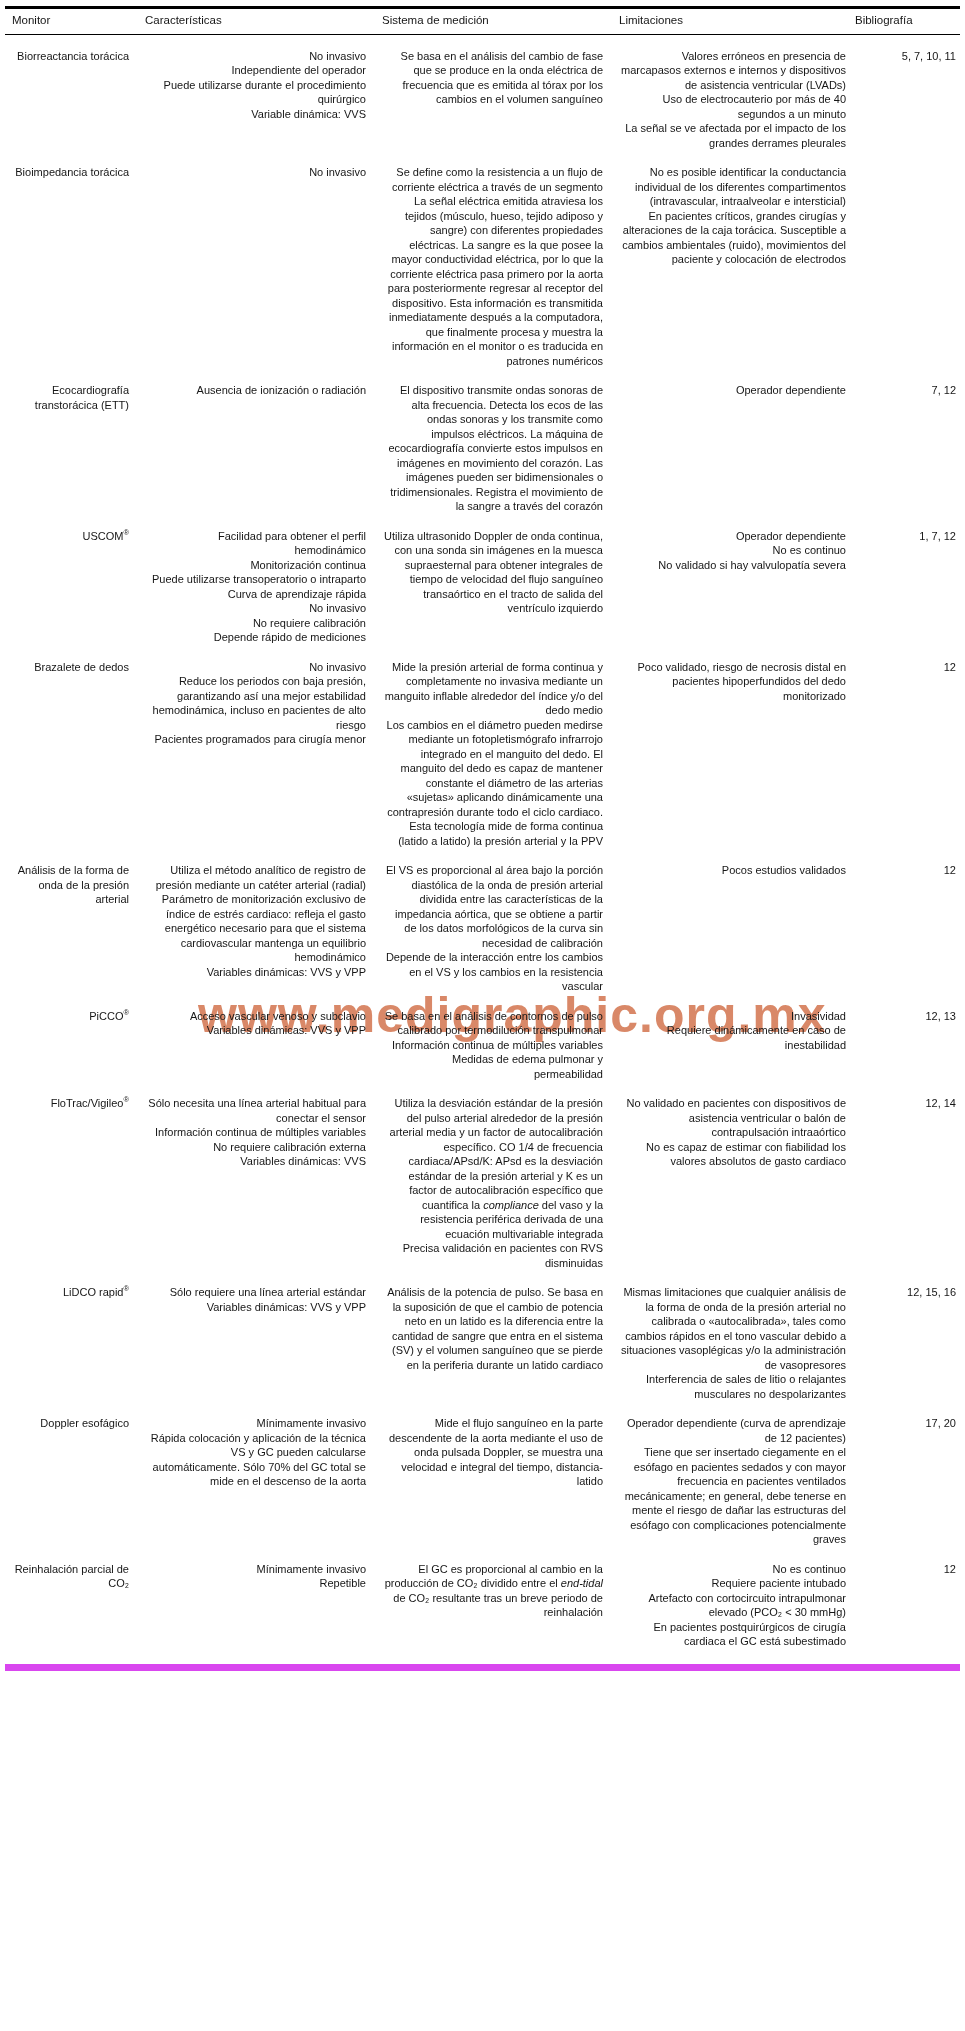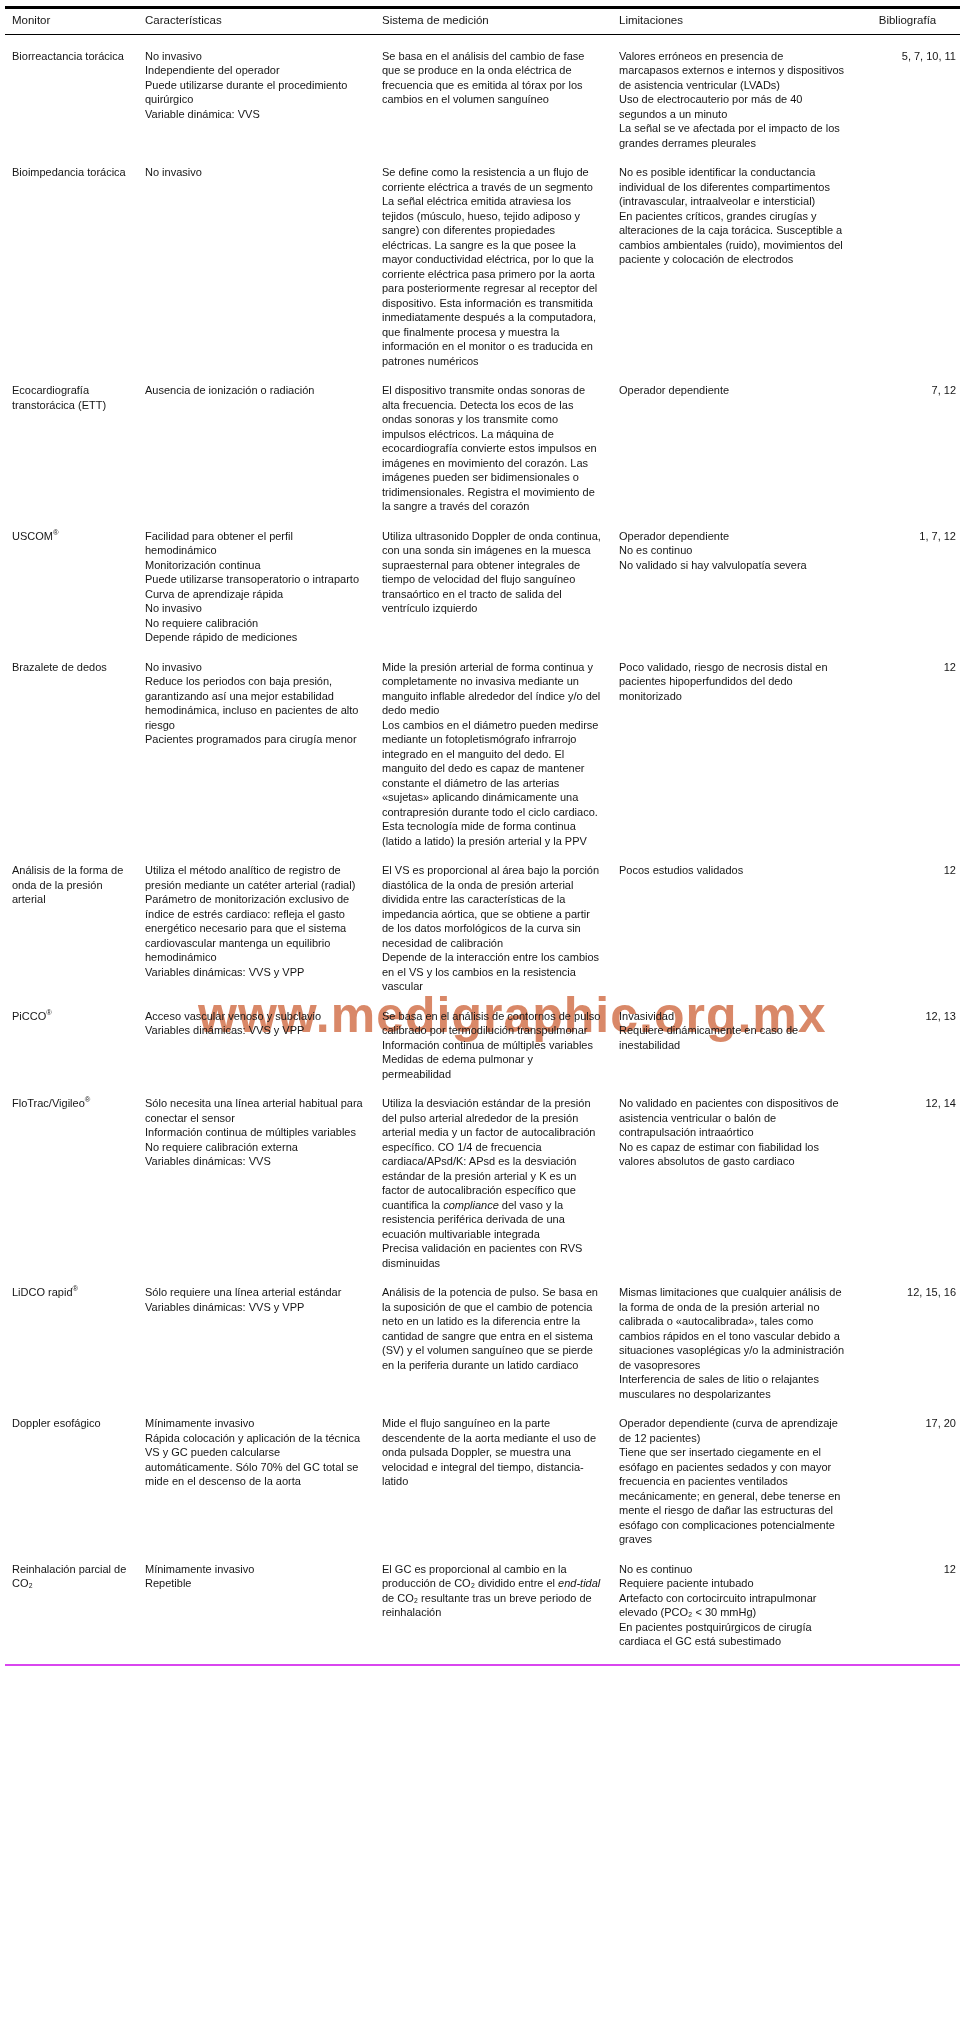--- a/index.html
+++ b/index.html
@@ -13,34 +13,34 @@
   .watermark{
     position:absolute;left:198px;top:980px;z-index:0;
     font-size:50px;font-weight:bold;letter-spacing:1px;
     color:#c2410c;opacity:.62;white-space:nowrap;
     user-select:none;
   }
   table.monitors{
     position:relative;z-index:1;
     border-collapse:collapse;table-layout:fixed;
     width:955px;margin:6px 5px 0 5px;
-    border-top:3px solid #000;border-bottom:2px solid #d946ef;
+    border-top:3px solid #000;border-bottom:7px solid #d946ef;
     background:transparent;
   }
   col.c1{width:133px;} col.c2{width:237px;} col.c3{width:237px;}
   col.c4{width:243px;} col.c5{width:105px;}
   th{
     font-weight:normal;text-align:left;vertical-align:bottom;
     font-size:11.5px;line-height:14.5px;
     padding:4px 8px 6px 7px;
     border-bottom:1.5px solid #000;
   }
-  th.bib{text-align:center;padding-left:0;padding-right:0;}
+  th.bib{text-align:left;padding-left:0;padding-right:0;}
   td{
-    vertical-align:top;text-align:left;
+    vertical-align:top;text-align:right;
     font-size:11px;line-height:14.5px;
     padding:0 9px 15px 7px;
   }
   tbody tr:first-child td{padding-top:14px;}
   td.bib{text-align:right;padding-left:0;padding-right:4px;}
   .para{margin:0;}
   sup.reg{font-size:7.5px;vertical-align:super;line-height:0;}
 </style>
 </head>
 <body>

